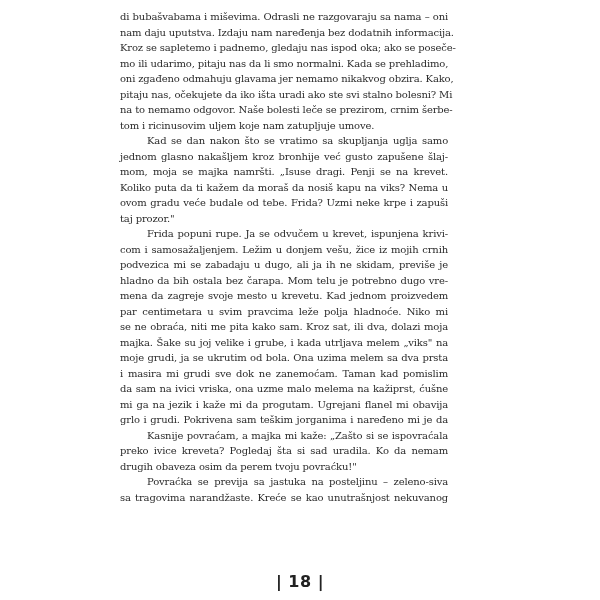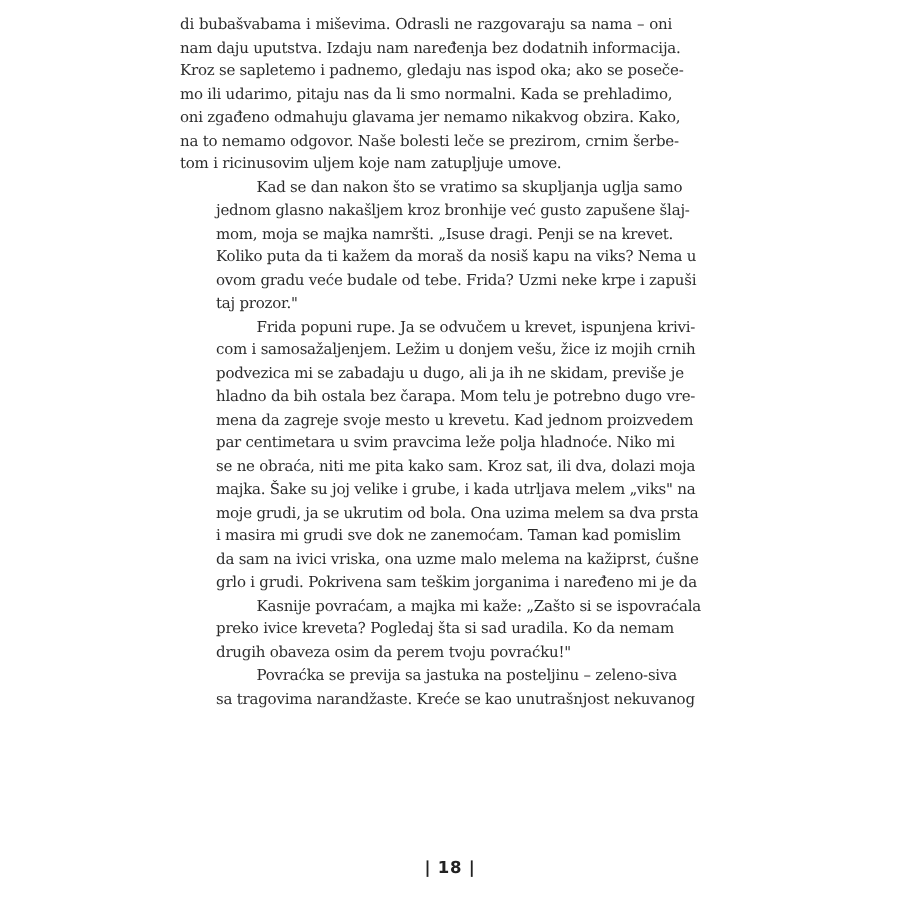--- a/index.html
+++ b/index.html
@@ -10,47 +10,48 @@
     top: 9px;
     width: 328px;
     font-family: "DejaVu Serif", "Liberation Serif", serif;
     font-size: 10px;
     line-height: 15.5px;
     color: #2b2b2b;
     text-align: justify;
     letter-spacing: -0.15px;
   }
   .para { margin: 0; }
-  .para.indent { text-indent: 27px; margin-left: 24px; }
+  .para.indent { text-indent: 27px; }
   .line { display: block; text-align: justify; text-align-last: justify; white-space: nowrap; }
   .line.last { text-align-last: left; }
   .para.indent .line:first-child { padding-left: 27px; }
   .para .line { text-indent: 0; }
   .page-number {
     position: absolute;
     left: 0; width: 600px;
     top: 572px;
     text-align: center;
     font-family: "DejaVu Sans", "Liberation Sans", sans-serif;
     font-weight: bold;
-    font-size: 11px;
+    font-size: 16px;
     color: #222;
     letter-spacing: 0.5px;
   }
 </style>
 </head>
 <body>
 
 <div class="page-text">
   <div class="para">
     <span class="line">di bubašvabama i miševima. Odrasli ne razgovaraju sa nama – oni</span>
     <span class="line">nam daju uputstva. Izdaju nam naređenja bez dodatnih informacija.</span>
     <span class="line">Kroz se sapletemo i padnemo, gledaju nas ispod oka; ako se poseče-</span>
     <span class="line">mo ili udarimo, pitaju nas da li smo normalni. Kada se prehladimo,</span>
     <span class="line">oni zgađeno odmahuju glavama jer nemamo nikakvog obzira. Kako,</span>
+    <span class="line">pitaju nas, očekujete da iko išta uradi ako ste svi stalno bolesni? Mi</span>
     <span class="line">na to nemamo odgovor. Naše bolesti leče se prezirom, crnim šerbe-</span>
     <span class="line last">tom i ricinusovim uljem koje nam zatupljuje umove.</span>
   </div>
   <div class="para indent">
     <span class="line">Kad se dan nakon što se vratimo sa skupljanja uglja samo</span>
     <span class="line">jednom glasno nakašljem kroz bronhije već gusto zapušene šlaj-</span>
     <span class="line">mom, moja se majka namršti. „Isuse dragi. Penji se na krevet.</span>
     <span class="line">Koliko puta da ti kažem da moraš da nosiš kapu na viks? Nema u</span>
     <span class="line">ovom gradu veće budale od tebe. Frida? Uzmi neke krpe i zapuši</span>
     <span class="line last">taj prozor."</span>
@@ -60,20 +61,21 @@
     <span class="line">com i samosažaljenjem. Ležim u donjem vešu, žice iz mojih crnih</span>
     <span class="line">podvezica mi se zabadaju u dugo, ali ja ih ne skidam, previše je</span>
     <span class="line">hladno da bih ostala bez čarapa. Mom telu je potrebno dugo vre-</span>
     <span class="line">mena da zagreje svoje mesto u krevetu. Kad jednom proizvedem</span>
     <span class="line">par centimetara u svim pravcima leže polja hladnoće. Niko mi</span>
     <span class="line">se ne obraća, niti me pita kako sam. Kroz sat, ili dva, dolazi moja</span>
     <span class="line">majka. Šake su joj velike i grube, i kada utrljava melem „viks" na</span>
     <span class="line">moje grudi, ja se ukrutim od bola. Ona uzima melem sa dva prsta</span>
     <span class="line">i masira mi grudi sve dok ne zanemoćam. Taman kad pomislim</span>
     <span class="line">da sam na ivici vriska, ona uzme malo melema na kažiprst, ćušne</span>
+    <span class="line">mi ga na jezik i kaže mi da progutam. Ugrejani flanel mi obavija</span>
     <span class="line">grlo i grudi. Pokrivena sam teškim jorganima i naređeno mi je da</span>
   </div>
   <div class="para indent">
     <span class="line">Kasnije povraćam, a majka mi kaže: „Zašto si se ispovraćala</span>
     <span class="line">preko ivice kreveta? Pogledaj šta si sad uradila. Ko da nemam</span>
     <span class="line last">drugih obaveza osim da perem tvoju povraćku!"</span>
   </div>
   <div class="para indent">
     <span class="line">Povraćka se previja sa jastuka na posteljinu – zeleno-siva</span>
     <span class="line">sa tragovima narandžaste. Kreće se kao unutrašnjost nekuvanog</span>

